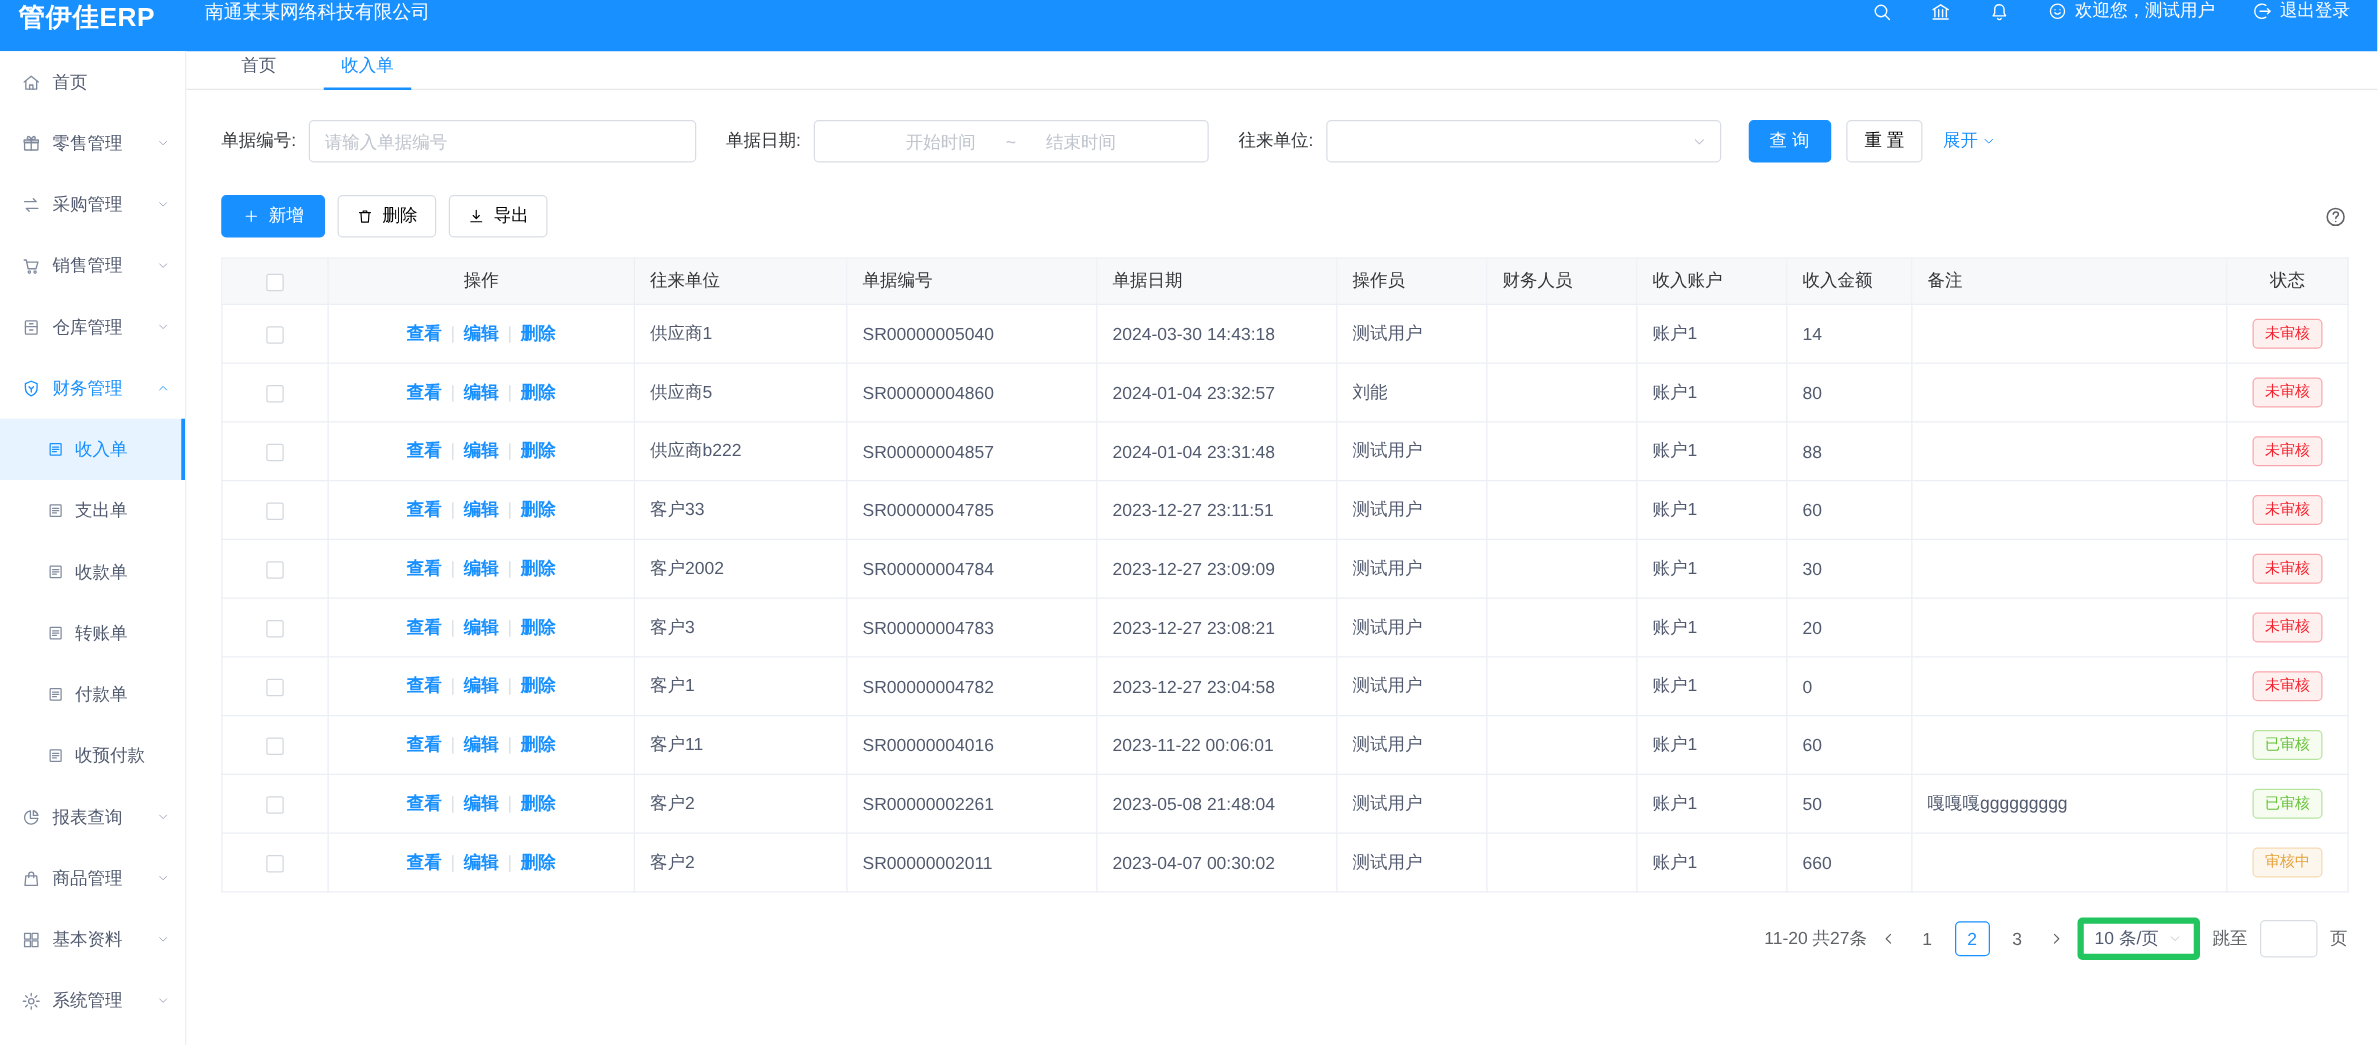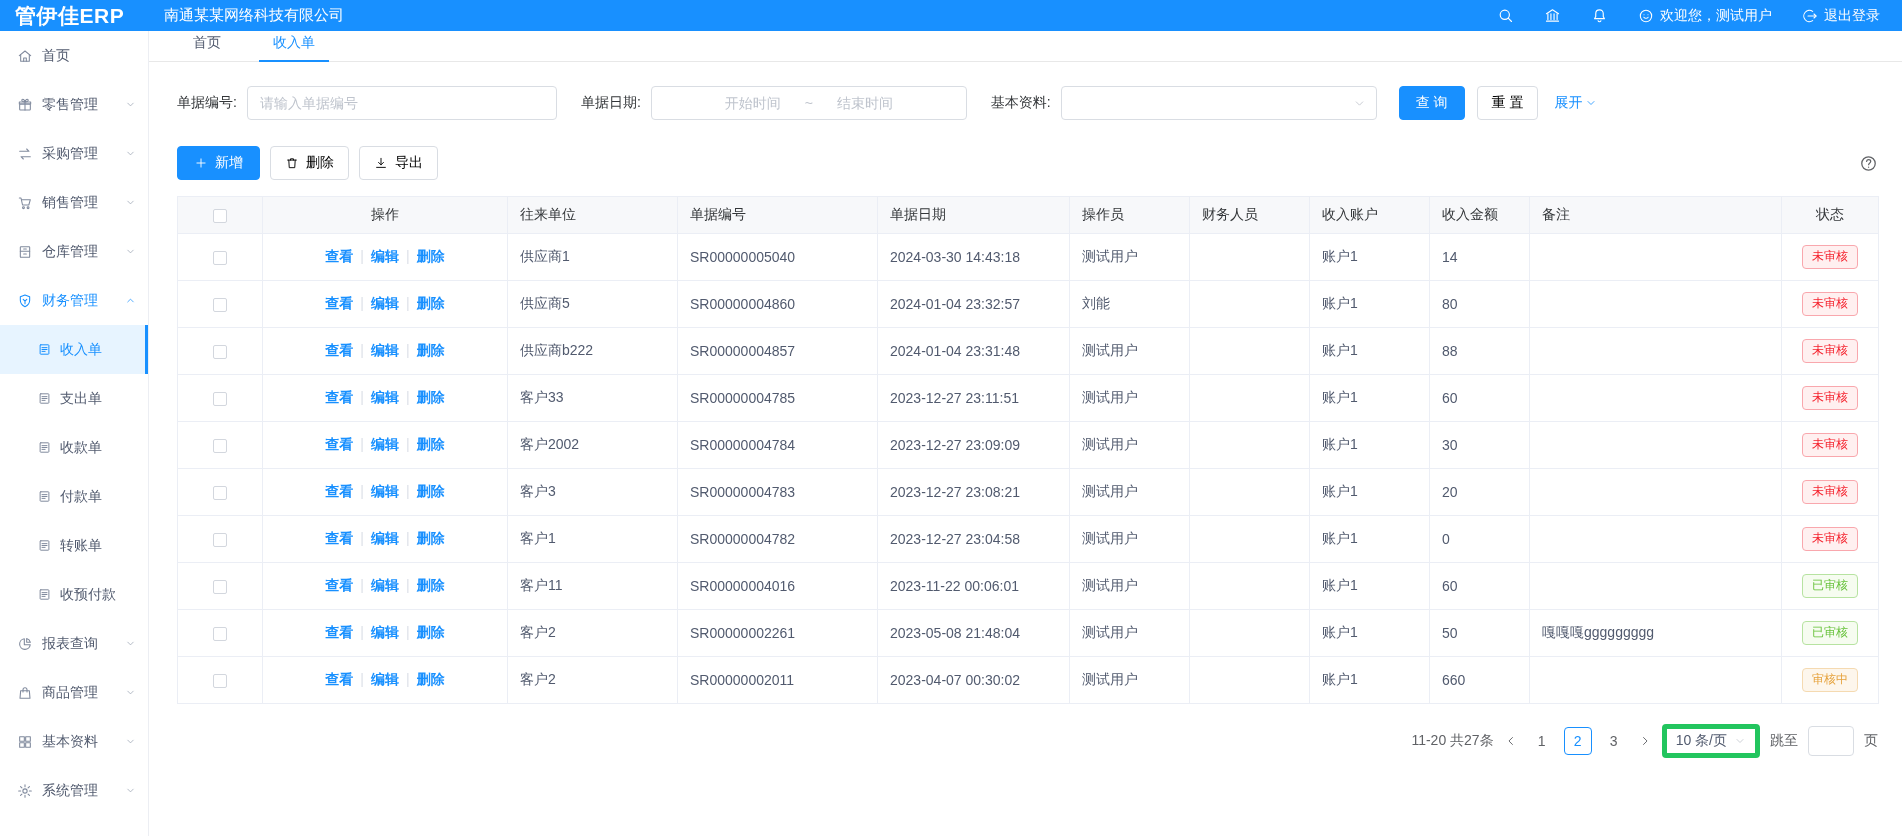--- a/index.html
+++ b/index.html
@@ -3,21 +3,21 @@
 <meta charset="utf-8">
 <style>
   * { box-sizing: border-box; margin: 0; padding: 0; }
   html,body { width:1902px; height:836px; }
   body { font-family:"Liberation Sans","DejaVu Sans",sans-serif; font-size:14px; color:#515a6e; background:#fff; overflow:hidden; }
   .icon { display:inline-flex; flex:none; }
   .icon svg { width:100%; height:100%; display:block; }
   .app { width:1902px; height:836px; display:flex; flex-direction:column; }
 
   
-  .topbar { height:31px; flex:none; background:#1890ff; display:flex; align-items:center; color:#fff; }
+  .topbar { height:41px; flex:none; background:#1890ff; display:flex; align-items:flex-start; color:#fff; }
   .logo { width:149px; padding-left:15px; font-size:21px; font-weight:bold; letter-spacing:.5px; white-space:nowrap; }
   .company { font-size:15px; margin-left:15px; }
   .topbar-right { margin-left:auto; display:flex; align-items:center; gap:30px; padding-right:22px; font-size:14px; }
   .tb-icon { width:17px; height:17px; cursor:pointer; }
   .tb-group { display:flex; align-items:center; gap:6px; cursor:pointer; }
   .tb-group .icon { width:16px; height:16px; }
 
   
   .body-row { flex:1; display:flex; min-height:0; }
   .sidebar { width:149px; flex:none; background:#fff; border-right:1px solid #eceef3; overflow:hidden; }
@@ -254,30 +254,30 @@
           </span>
           <span class="s-label">收款单</span>
         </div>
         <div class="side-sub-item">
           <span class="icon s-icon">
             <svg viewBox="0 0 24 24" fill="none" stroke="currentColor" stroke-width="1.6" stroke-linecap="round" stroke-linejoin="round">
               <rect x="5" y="4.5" width="14" height="15" rx="1"></rect>
               <path d="M8 9h8M8 12h8M8 15h5"></path>
             </svg>
           </span>
-          <span class="s-label">付款单</span>
+          <span class="s-label">转账单</span>
         </div>
         <div class="side-sub-item">
           <span class="icon s-icon">
             <svg viewBox="0 0 24 24" fill="none" stroke="currentColor" stroke-width="1.6" stroke-linecap="round" stroke-linejoin="round">
               <rect x="5" y="4.5" width="14" height="15" rx="1"></rect>
               <path d="M8 9h8M8 12h8M8 15h5"></path>
             </svg>
           </span>
-          <span class="s-label">转账单</span>
+          <span class="s-label">付款单</span>
         </div>
         <div class="side-sub-item">
           <span class="icon s-icon">
             <svg viewBox="0 0 24 24" fill="none" stroke="currentColor" stroke-width="1.6" stroke-linecap="round" stroke-linejoin="round">
               <rect x="5" y="4.5" width="14" height="15" rx="1"></rect>
               <path d="M8 9h8M8 12h8M8 15h5"></path>
             </svg>
           </span>
           <span class="s-label">收预付款</span>
         </div>
@@ -353,21 +353,21 @@
         <div class="filter-row">
           <span class="f-label">单据编号:</span>
           <input class="f-input" placeholder="请输入单据编号" style="">
           <span class="gap24"></span>
           <span class="f-label">单据日期:</span>
           <span class="date-box">
             <input class="d-input" placeholder="开始时间" style="">
             <span class="d-sep">~</span>
             <input class="d-input" placeholder="结束时间" style="">
           </span>
-          <span class="f-label">基本资料:</span>
+          <span class="f-label">往来单位:</span>
           <span class="select-box">
             <span class="icon chev">
                 <svg viewBox="0 0 24 24" fill="none" stroke="currentColor" stroke-width="1.6" stroke-linecap="round" stroke-linejoin="round">
                   <path d="M6 9l6 6 6-6"></path>
                 </svg>
               </span>
           </span>
           <button class="btn btn-primary search-btn">查 询</button>
           <button class="btn btn-plain reset-btn">重 置</button>
           <span class="expand-link">

